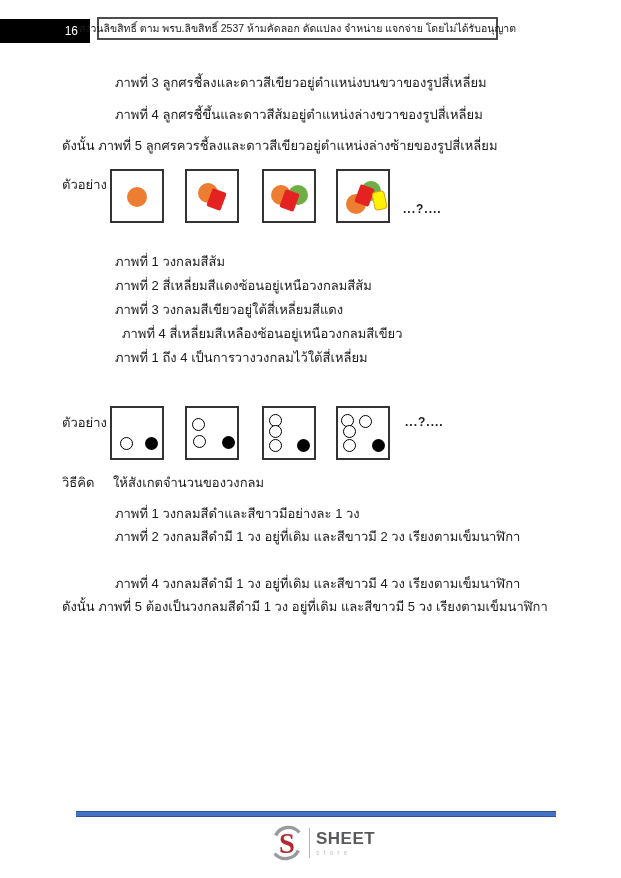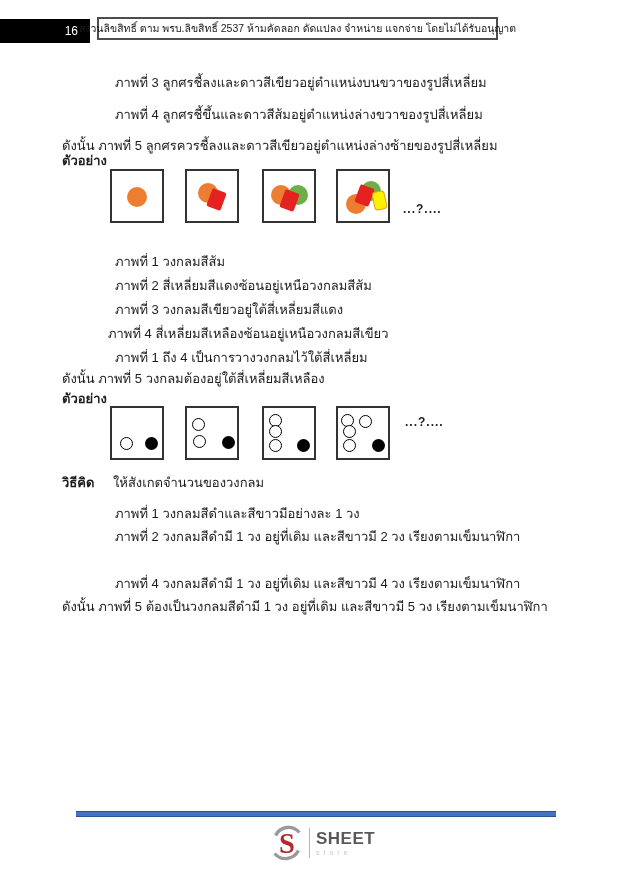--- a/index.html
+++ b/index.html
@@ -2,21 +2,21 @@
 <html><head>
 <meta charset="utf-8">
 <style>
   html,body{margin:0;padding:0;background:#fff;}
   .page{
     position:relative;width:621px;height:878px;background:#ffffff;overflow:hidden;
     font-family:"Liberation Sans","DejaVu Sans",sans-serif;color:#1c1c1c;
   }
   .abs{position:absolute;}
   .line{font-size:13px;line-height:17px;white-space:nowrap;}
-  .bold{font-weight:700;}
+  .bold{font-weight:400;margin-top:24px;}
   
   .pagenum-bar{
     left:0;top:19px;width:90px;height:24px;background:#000;color:#fff;
     font-size:12px;line-height:24px;text-align:right;padding-right:12px;box-sizing:border-box;
   }
   .copyright-box{
     left:97px;top:17px;width:401px;height:23px;border:2px solid #4d4d4d;background:#fff;
     box-sizing:border-box;display:flex;align-items:center;justify-content:center;
   }
   .copyright-box .line{font-size:10.5px;}
@@ -68,23 +68,22 @@
         <div class="shape" style="width: 20px; height: 20px; left: 23px; top: 10px; background: rgb(111, 173, 71); border-radius: 50%;"></div>
         <div class="shape" style="width: 15px; height: 19px; left: 18.5px; top: 14.5px; background: rgb(227, 34, 33); border-radius: 2px; transform: rotate(20deg);"></div>
         <div class="shape" style="width: 13px; height: 19px; left: 34.5px; top: 19.5px; background: rgb(255, 241, 0); border: 1px solid rgb(227, 162, 26); border-radius: 4px; transform: rotate(-12deg);"></div>
       </div>
     </div>
   <div class="abs qmark" style="left:403px;top:202px;">...?....</div>
 
   <div class="abs line" style="left:115px;top:253px;">ภาพที่ 1 วงกลมสีส้ม</div>
   <div class="abs line" style="left:115px;top:277px;">ภาพที่ 2 สี่เหลี่ยมสีแดงซ้อนอยู่เหนือวงกลมสีส้ม</div>
   <div class="abs line" style="left:115px;top:301px;">ภาพที่ 3 วงกลมสีเขียวอยู่ใต้สี่เหลี่ยมสีแดง</div>
-  <div class="abs line" style="left:108px;top:325px;text-align:center;">ภาพที่ 4 สี่เหลี่ยมสีเหลืองซ้อนอยู่เหนือวงกลมสีเขียว</div>
+  <div class="abs line" style="left:122px;top:325px;text-align:center;">ภาพที่ 4 สี่เหลี่ยมสีเหลืองซ้อนอยู่เหนือวงกลมสีเขียว</div>
   <div class="abs line" style="left:115px;top:349px;">ภาพที่ 1 ถึง 4 เป็นการวางวงกลมไว้ใต้สี่เหลี่ยม</div>
-  <div class="abs line" style="left:62px;top:370px;">ดังนั้น ภาพที่ 5 วงกลมต้องอยู่ใต้สี่เหลี่ยมสีเหลือง</div>
 
   <div class="abs line bold" style="left:62px;top:390px;">ตัวอย่าง</div>
   <div class="abs figure-layer">
       <div class="fig-box" style="left: 110px; top: 406px; width: 54px; height: 54px;">
         <div class="shape" style="width: 13px; height: 13px; left: 7.5px; top: 28.5px; background: rgb(255, 255, 255); border: 1.5px solid rgb(0, 0, 0); border-radius: 50%;"></div>
         <div class="shape" style="width: 13px; height: 13px; left: 32.5px; top: 28.5px; background: rgb(0, 0, 0); border-radius: 50%;"></div>
       </div>
       <div class="fig-box" style="left: 185px; top: 406px; width: 54px; height: 54px;">
         <div class="shape" style="width: 13px; height: 13px; left: 4.5px; top: 9.5px; background: rgb(255, 255, 255); border: 1.5px solid rgb(0, 0, 0); border-radius: 50%;"></div>
         <div class="shape" style="width: 13px; height: 13px; left: 5.5px; top: 26.5px; background: rgb(255, 255, 255); border: 1.5px solid rgb(0, 0, 0); border-radius: 50%;"></div>

